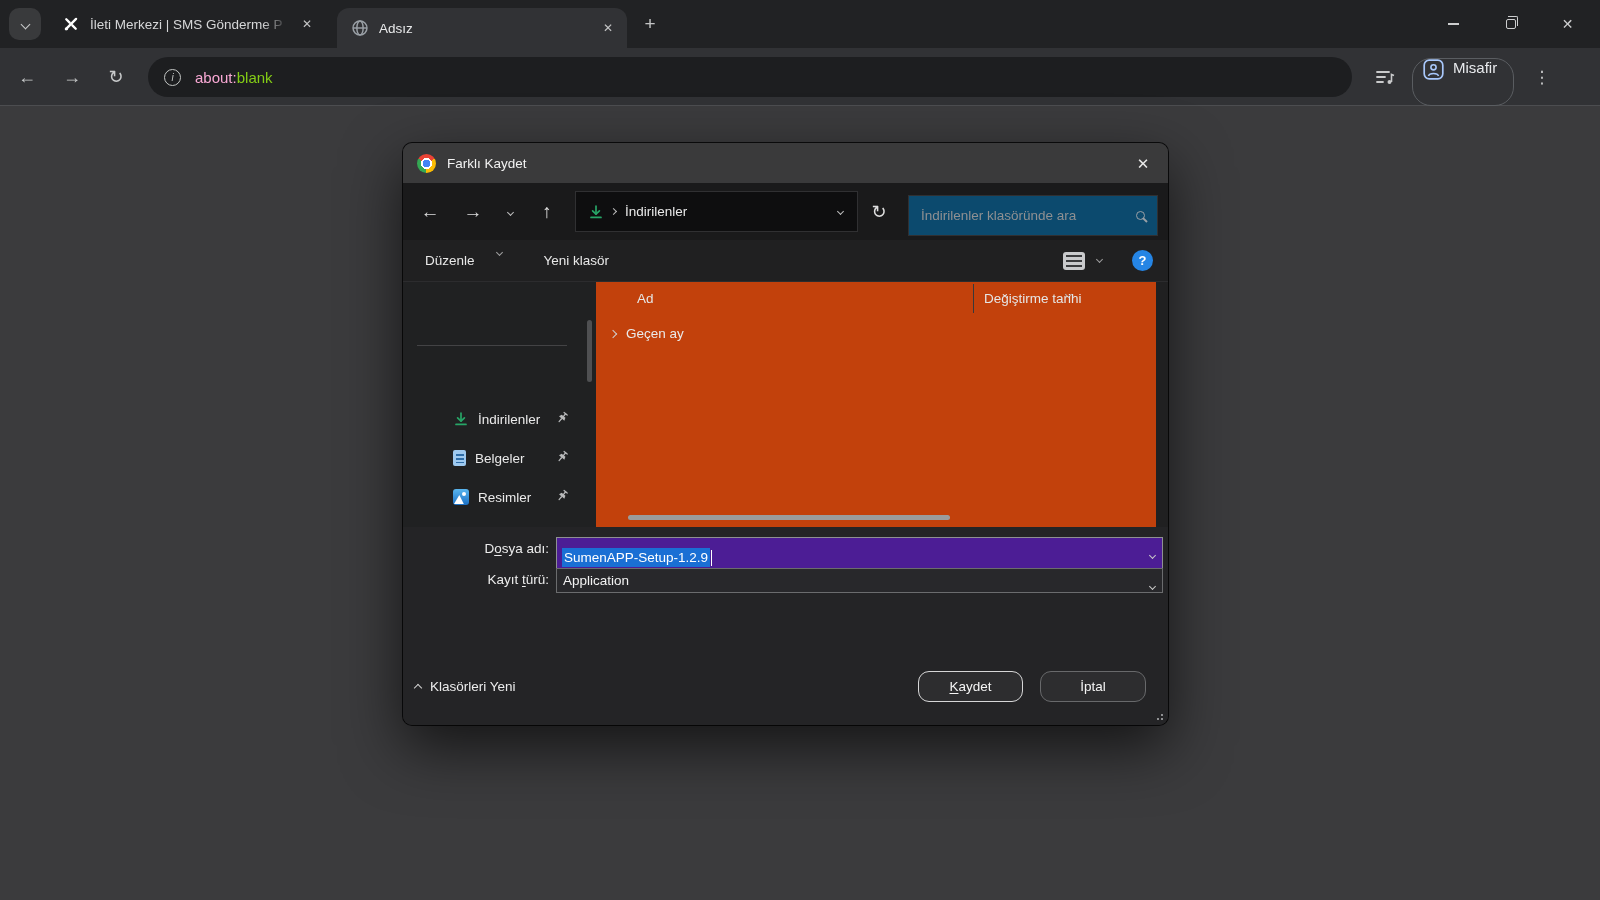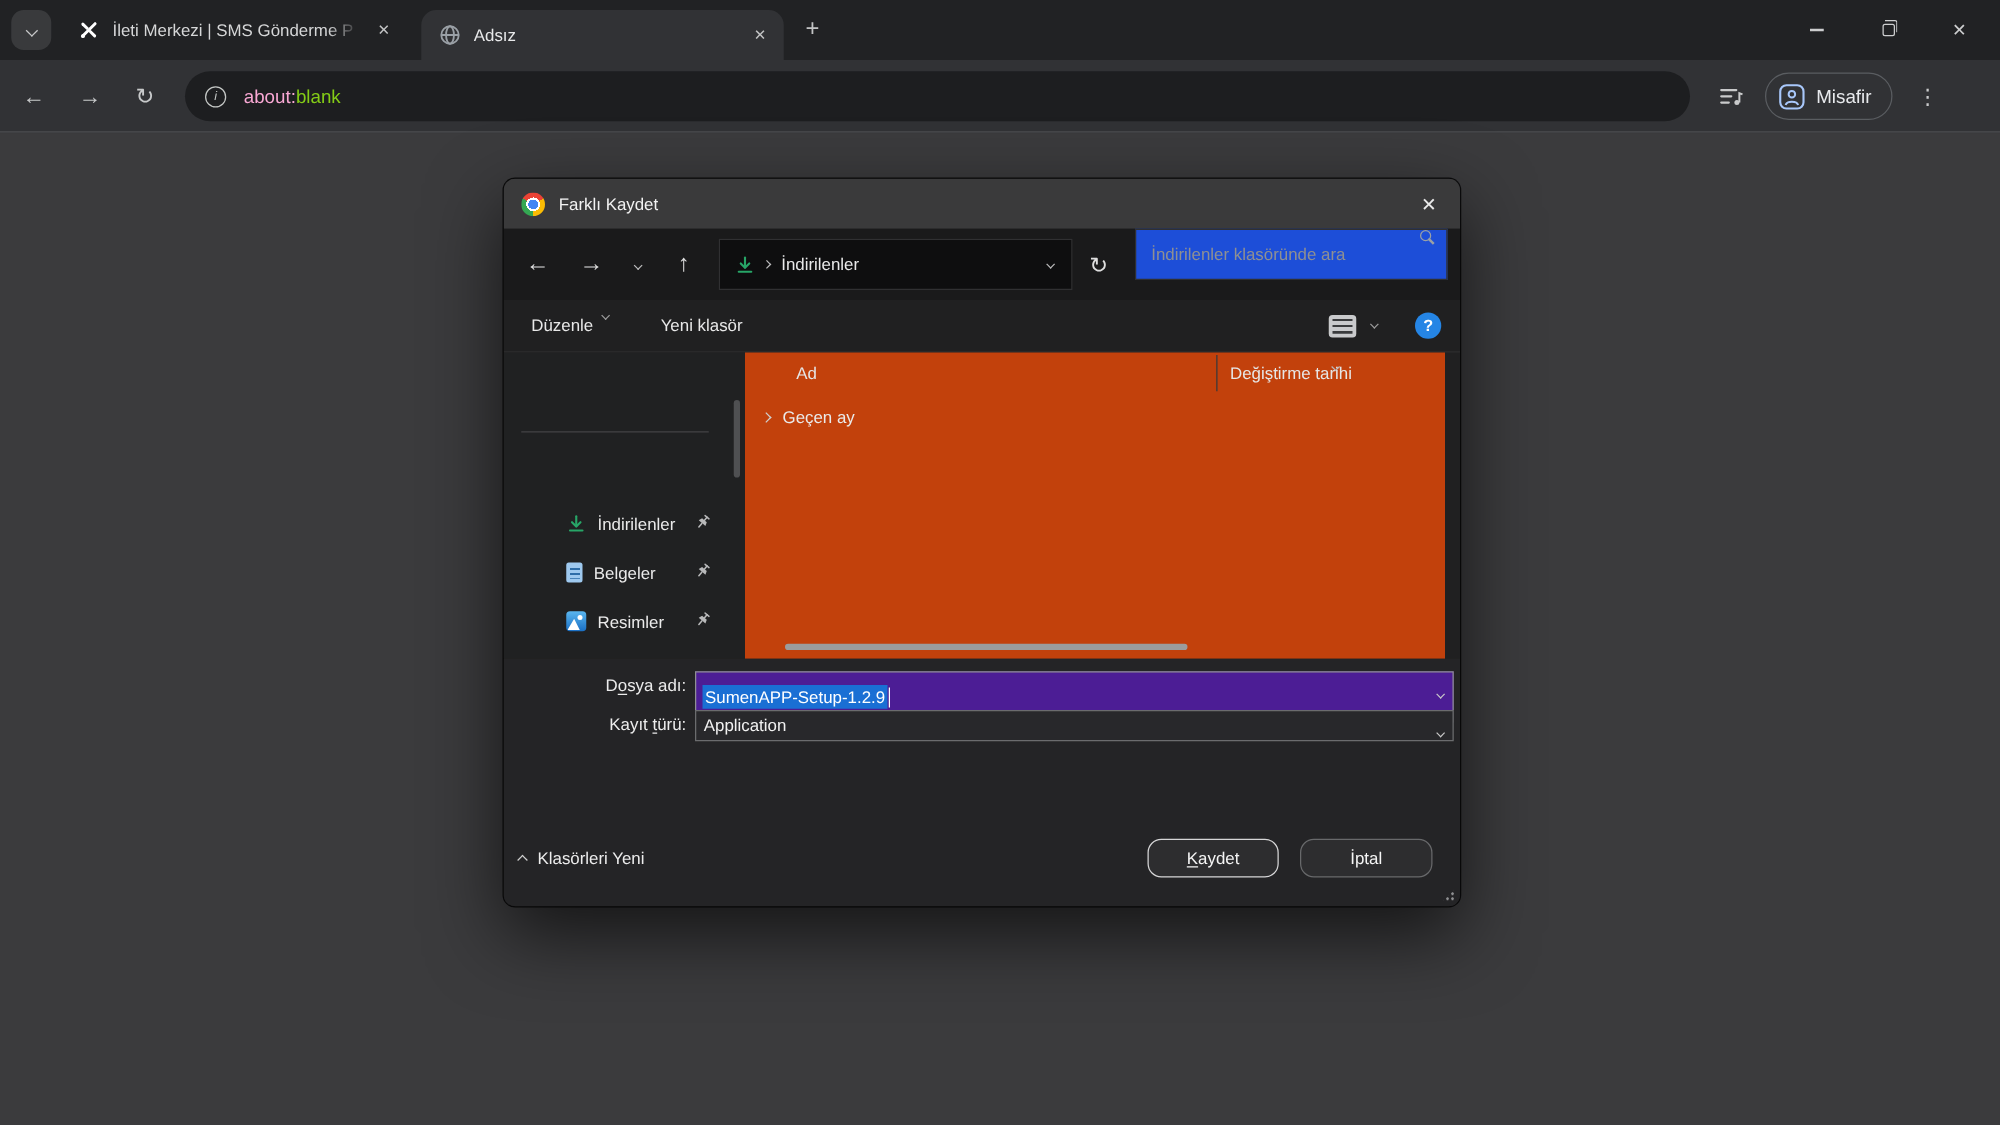--- a/index.html
+++ b/index.html
@@ -22,21 +22,21 @@
   .minbar{width:11px;height:2px;background:#cdcecf}
   .restore{width:10px;height:10px;border:1.5px solid #cdcecf;border-radius:2px;position:relative;background:#212224}
   .restore::before{content:'';position:absolute;top:-4.5px;left:1.5px;width:9px;height:9px;border-top:1.5px solid #cdcecf;border-right:1.5px solid #cdcecf;border-radius:0 2px 0 0}
 
   .toolbar{position:absolute;left:0;top:48px;width:1600px;height:58px;background:#313235;border-bottom:1px solid #4c4d50}
   .navbtn{position:absolute;top:15px;width:28px;height:28px;display:flex;align-items:center;justify-content:center;font-size:18px;color:#c7c9ca}
   .addresspill{position:absolute;left:148px;top:9px;width:1204px;height:40px;border-radius:20px;background:#1d1e20;display:flex;align-items:center;font-size:15px}
   .infoicon{width:17px;height:17px;border:1.5px solid #c4c7c5;border-radius:50%;margin:0 14px 0 16px;display:flex;align-items:center;justify-content:center;font-size:10px;color:#c4c7c5;font-style:italic;flex:0 0 auto}
   .url-scheme{color:#f9a8d4}
   .url-host{color:#84cc16}
-  .profilepill{position:absolute;left:1412px;top:10px;height:38px;border:1px solid #5a5d61;border-radius:19px;display:flex;align-items:center;padding:0 16px 0 10px;gap:9px;color:#e8eaed;font-size:15px}
+  .profilepill{position:absolute;left:1412px;top:10px;height:48px;border:1px solid #5a5d61;border-radius:19px;display:flex;padding:0 16px 0 10px;gap:9px;color:#e8eaed;font-size:15px}
   .kebab{position:absolute;left:1530px;top:15px;width:24px;height:28px;display:flex;align-items:center;justify-content:center;font-size:17px;color:#c9cacb}
   .mediabtn{position:absolute;left:1370px;top:15px;width:30px;height:28px;display:flex;align-items:center;justify-content:center}
 
   .page{position:absolute;left:0;top:107px;width:1600px;height:793px;background:#3b3b3d}
 
   
   .chev{display:inline-block;width:7px;height:7px;border-right:1.7px solid currentColor;border-bottom:1.7px solid currentColor}
   .chev.down{transform:rotate(45deg)}
   .chev.up{transform:rotate(-135deg)}
   .chev.right{transform:rotate(-45deg)}
@@ -48,26 +48,26 @@
   .dlg{position:absolute;left:403px;top:143px;width:765px;height:582px;background:#202021;border-radius:9px;box-shadow:0 22px 60px rgba(0,0,0,.65),0 0 0 1px #0c0c0d;overflow:hidden}
   .dlg-titlebar{position:absolute;left:0;top:0;right:0;height:40px;background:#3a3a3b;display:flex;align-items:center;padding:0 14px;font-size:13.5px;color:#f2f2f2}
   .chromelogo{width:19px;height:19px;border-radius:50%;margin-right:11px;background:
       radial-gradient(circle at 50% 50%, #4285f4 0 29%, #fff 29% 41%, rgba(0,0,0,0) 41%),
       conic-gradient(from 60deg, #fbbc04 0 120deg, #34a853 0 240deg, #ea4335 0 360deg);flex:0 0 auto}
   .dlg-close{position:absolute;right:12px;top:9px;width:26px;height:24px;display:flex;align-items:center;justify-content:center;font-size:15px;color:#eaeaea}
 
   .dlg-nav{position:absolute;left:0;top:40px;right:0;height:57px;background:#1a1a1b}
   .dnavbtn{position:absolute;top:14px;width:30px;height:30px;display:flex;align-items:center;justify-content:center;font-size:19px;color:#dedede}
   .crumb-box{position:absolute;left:172px;top:8px;width:283px;height:41px;background:#0e0e0f;border:1px solid #303032;display:flex;align-items:center;font-size:13.5px;color:#e9e9e9}
-  .searchbox{position:absolute;left:505px;top:0;width:250px;height:41px;background:#1d4ed8;border:1px solid #303032;display:flex;padding:0 12px}
+  .searchbox{position:absolute;left:505px;top:12px;width:250px;height:41px;background:#0c4a6e;border:1px solid #303032;display:flex;align-items:center;padding:0 12px}
   .searchbox input{flex:1;background:transparent;border:none;outline:none;color:#cfcfcf;font-size:13.5px;font-family:"Liberation Sans",sans-serif}
   .searchbox input::placeholder{color:#8f9092}
 
   .dlg-cmd{position:absolute;left:0;top:97px;right:0;height:42px;background:#202021;border-bottom:1px solid #2c2c2e;display:flex;align-items:center;font-size:13.5px;color:#e8e8e8}
-  .cmditem{display:flex;gap:7px}
+  .cmditem{display:flex;gap:22px}
   .viewicon{width:22px;height:18px;border-radius:3px;background:#c9cacc;position:relative}
   .viewicon::after{content:'';position:absolute;left:3px;right:3px;top:3px;bottom:3px;background:repeating-linear-gradient(180deg,#3a3b3d 0 2px,rgba(0,0,0,0) 2px 5px)}
   .helpbtn{width:21px;height:21px;border-radius:50%;background:#2585e5;color:#fff;font-size:13px;font-weight:bold;display:flex;align-items:center;justify-content:center}
 
   .dlg-body{position:absolute;left:0;top:139px;right:0;height:245px}
   .sidebar{position:absolute;left:0;top:0;width:193px;height:100%;background:#202122}
   .sb-item{position:absolute;left:0;width:182px;height:38px;display:flex;align-items:center;font-size:13.5px;color:#eaeaea}
   .sb-item .sbicon{margin-left:50px;margin-right:9px;flex:0 0 auto;display:flex}
   .sb-item.sel{background:#37383a}
   .sb-pin{position:absolute;right:16px;top:11px}

